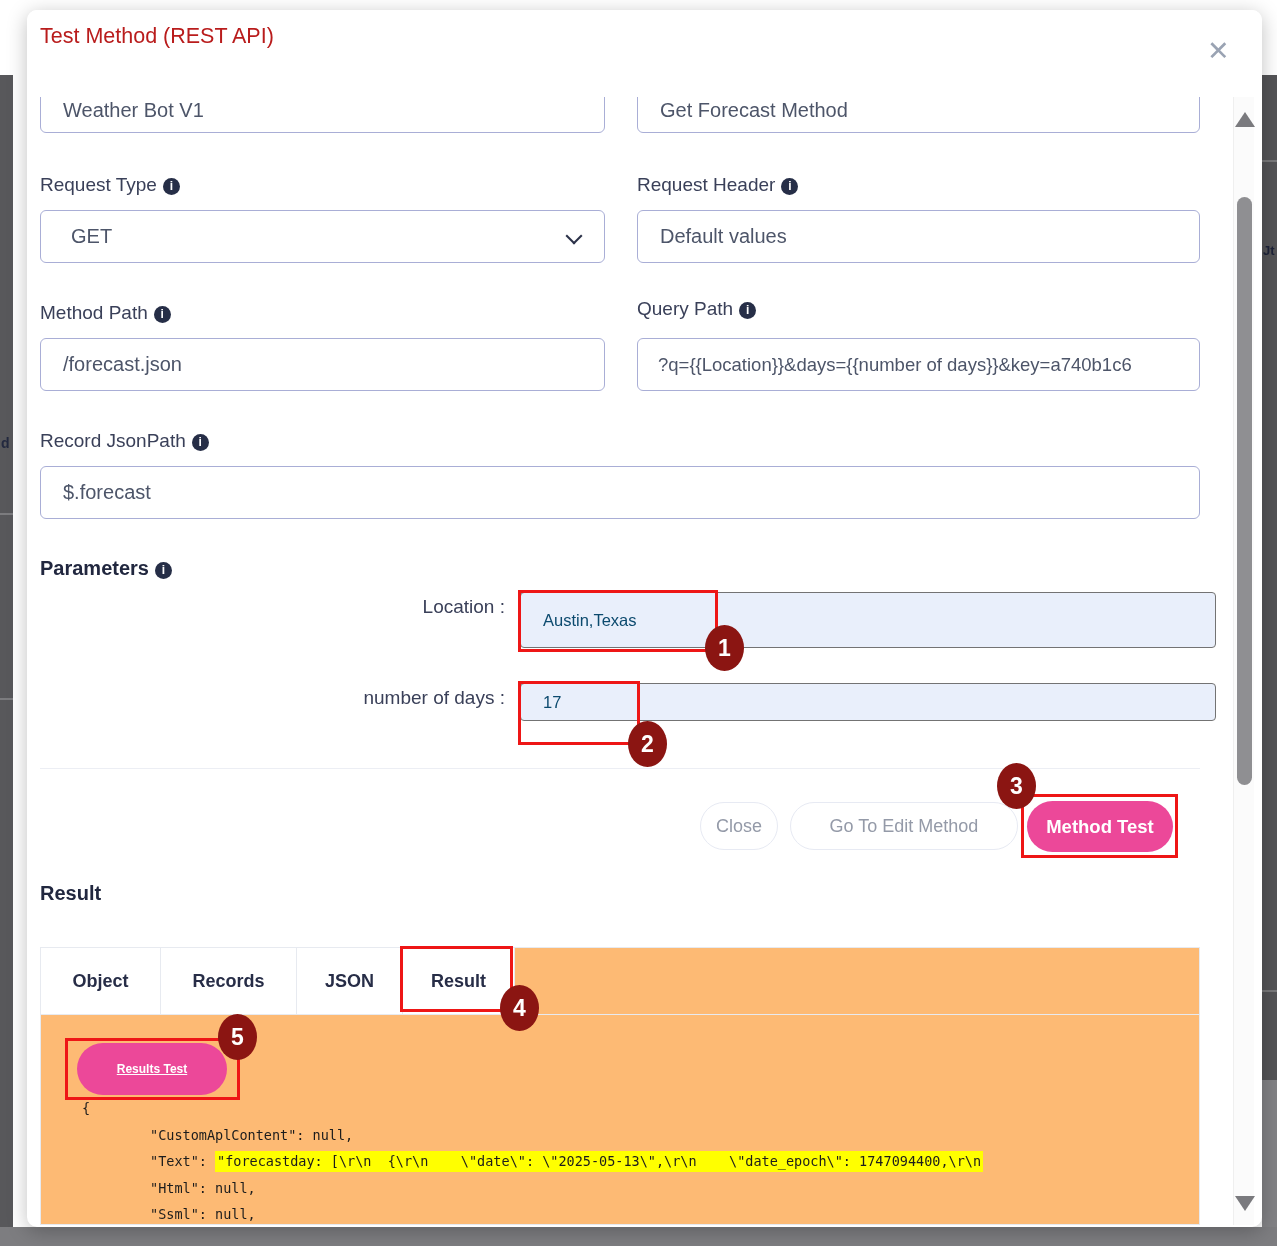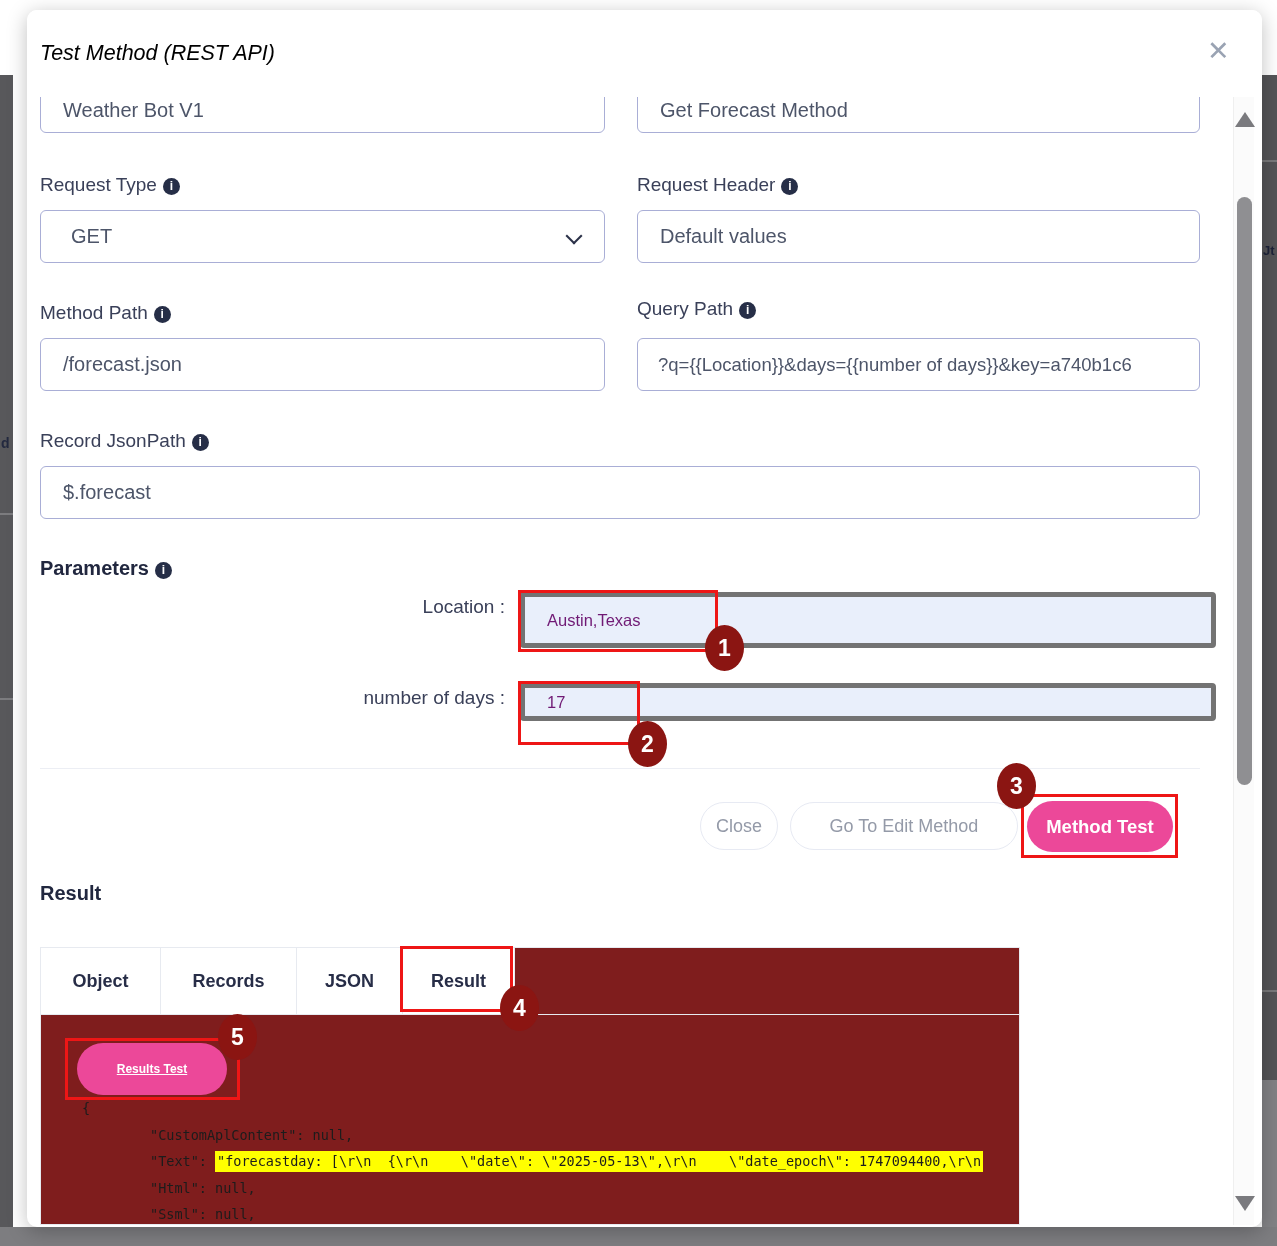--- a/index.html
+++ b/index.html
@@ -16,32 +16,32 @@
   #bg-right-strip{left:1262px;top:75px;width:15px;height:1152px;background:#545457;z-index:0;}
   #bg-right-text{position:absolute;left:1px;top:168px;color:#1c2238;font-size:13px;font-weight:700;}
   #bg-right-strip .lower{position:absolute;left:0;top:1005px;width:100%;height:147px;background:#828285;}
   #bg-bottom-bar{left:0;top:1227px;width:1277px;height:19px;background:#7d7d80;z-index:0;}
 
   
   #modal{left:27px;top:10px;width:1235px;height:1217px;background:#fff;border-radius:10px;
          box-shadow:0 4px 20px rgba(0,0,0,0.25);z-index:1;}
   #modal-header{left:27px;top:10px;width:1235px;height:87px;background:#fff;
                 border-radius:10px 10px 0 0;z-index:5;}
-  #modal-title{position:absolute;left:13px;top:31px;font-size:21.5px;color:#000000;font-style:italic;}
+  #modal-title{position:absolute;left:13px;top:14px;font-size:21.5px;color:#b91c1c;}
   #modal-close{position:absolute;left:1180px;top:28px;font-size:27px;color:#9aa3b3;cursor:pointer;line-height:1;}
 
   
   .field-label{font-size:19px;color:#3a4059;z-index:2;}
   .info-icon{display:inline-block;width:17px;height:17px;border-radius:50%;background:#262e47;
              color:#fff;font-size:12px;font-weight:700;text-align:center;line-height:17px;
              vertical-align:1px;margin-left:6px;}
   .tbox{background:#fff;border:1px solid #a9aed6;border-radius:6px;z-index:2;
         font-size:20px;color:#4d5569;display:flex;align-items:center;padding-left:22px;box-sizing:border-box;}
-  .pbox{background:#e9effb;border:5px solid #737373;border-radius:4px;z-index:2;
-        font-size:16.5px;color:#701a75;display:flex;align-items:center;padding-left:22px;box-sizing:border-box;}
+  .pbox{background:#e9effb;border:1px solid #737373;border-radius:4px;z-index:2;
+        font-size:16.5px;color:#0c4a6e;display:flex;align-items:center;padding-left:22px;box-sizing:border-box;}
   .chevron{position:absolute;right:24px;top:19px;width:10px;height:10px;
            border-right:2.5px solid #2b3148;border-bottom:2.5px solid #2b3148;transform:rotate(45deg);}
 
   
   #bot-name-input{left:40px;top:88px;width:565px;height:45px;}
   #method-name-input{left:637px;top:88px;width:563px;height:45px;}
   
   #request-type-label{left:40px;top:174px;}
   #request-header-label{left:637px;top:174px;}
   #request-type-select{left:40px;top:210px;width:565px;height:53px;padding-left:30px;}
@@ -67,22 +67,22 @@
   .pill-btn{display:flex;align-items:center;justify-content:center;border-radius:25px;
             font-size:18px;z-index:2;cursor:pointer;box-sizing:border-box;}
   .ghost{background:#fff;border:1px solid #e7eaf3;color:#949aa8;}
   .green{background:#ec4899;border:none;color:#fff;font-weight:700;}
   #close-button{left:700px;top:802px;width:78px;height:48px;}
   #edit-method-button{left:790px;top:802px;width:228px;height:48px;}
   #method-test-button{left:1027px;top:801px;width:146px;height:51px;border-radius:26px;font-size:18.5px;}
 
   
   #result-heading{left:40px;top:882px;font-size:20px;font-weight:700;color:#21273f;z-index:2;}
-  #result-panel{left:40px;top:947px;width:980px;height:278px;border:1px solid #e7eaf0;
-                box-sizing:border-box;z-index:2;background:#7f1d1d;}
+  #result-panel{left:40px;top:947px;width:1160px;height:278px;border:1px solid #e7eaf0;
+                box-sizing:border-box;z-index:2;background:#fdba74;}
   .tab{position:absolute;top:0;height:66px;display:flex;align-items:center;justify-content:center;
        font-size:18px;font-weight:700;color:#272d47;border-right:1px solid #e7eaf0;
        box-sizing:border-box;cursor:pointer;background:#fff;}
   #tab-object{left:0;width:120px;}
   #tab-records{left:120px;width:136px;}
   #tab-json{left:256px;width:106px;}
   #tab-result{left:362px;width:112px;}
   #tabs-underline{position:absolute;left:0;top:66px;width:100%;height:1px;background:#e7eaf0;}
   #results-test-button{left:77px;top:1043px;width:150px;height:52px;border-radius:26px;font-size:12px;text-decoration:underline;}
 

